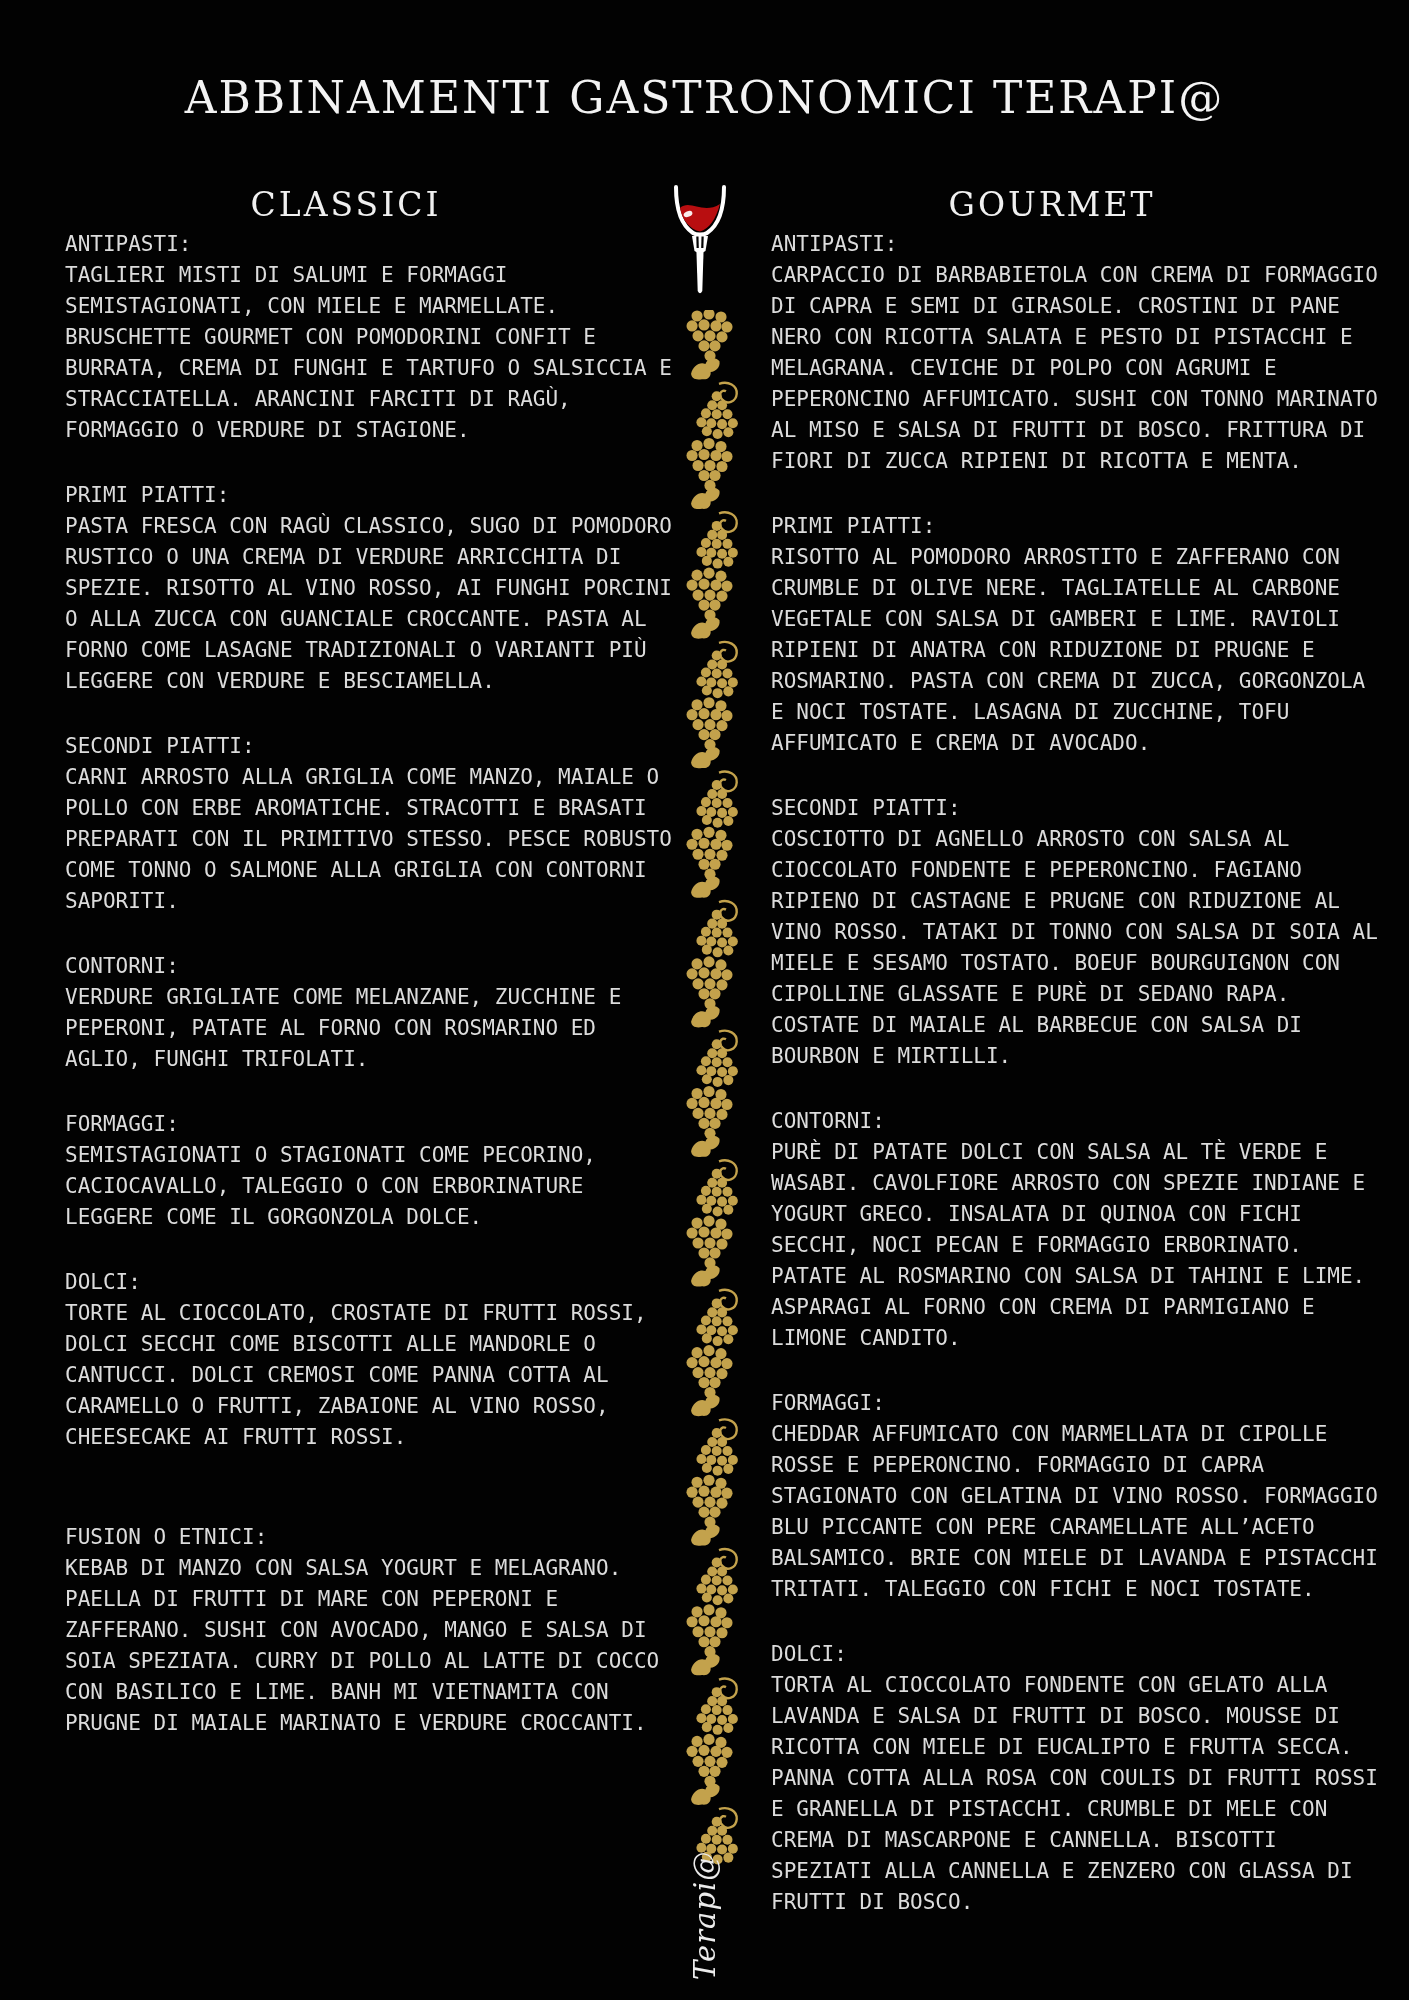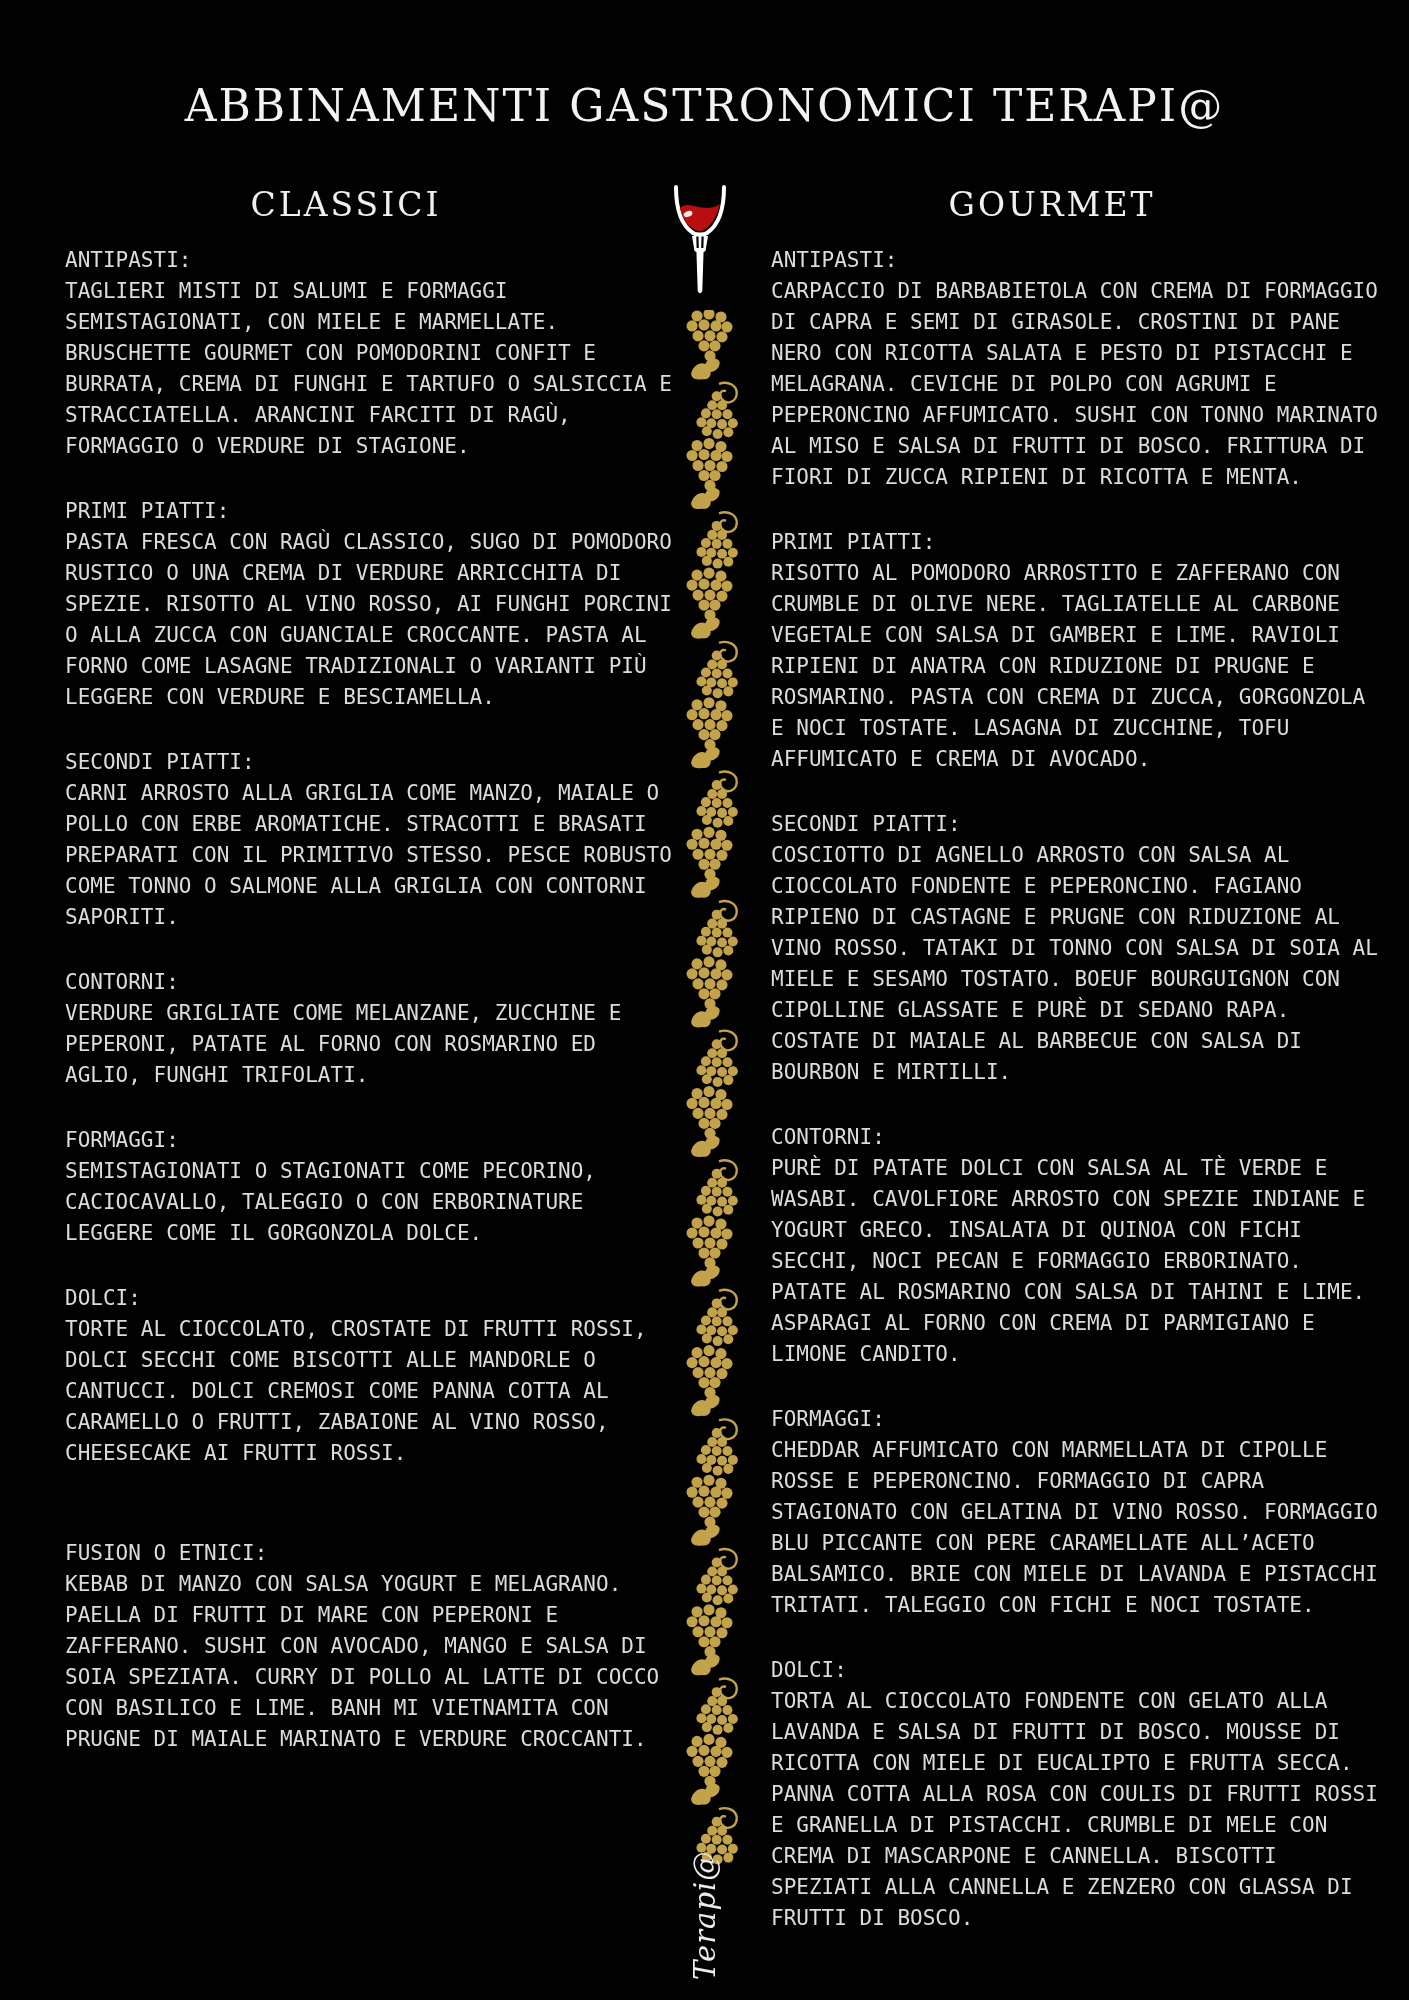--- a/index.html
+++ b/index.html
@@ -5,21 +5,21 @@
   html,body{margin:0;padding:0;background:#000;}
   .page{
     position:relative;
     width:1409px;height:2000px;
     background:#020202;
     overflow:hidden;
     font-family:"DejaVu Sans Mono","Liberation Mono",monospace;
   }
   .page-title{
     position:absolute;
-    top:80px;left:0;width:1409px;
+    top:72px;left:0;width:1409px;
     margin:0;
     text-align:center;
     font-family:"DejaVu Serif","Liberation Serif",serif;
     font-weight:400;
     font-size:44px;
     letter-spacing:2px;
     color:#f3f3f3;
   }
   .column{position:absolute;top:183px;width:600px;}
   .col-left{left:65px;}
@@ -27,21 +27,21 @@
   .col-heading{
     font-family:"DejaVu Serif","Liberation Serif",serif;
     font-weight:400;
     font-size:33px;
     letter-spacing:3px;
     color:#f0f0f0;
     text-align:center;
     height:44px;
     line-height:44px;
     padding-right:38px;
-    margin-bottom:18px;
+    margin-bottom:2px;
   }
   .menu-line{
     height:31px;
     line-height:31px;
     font-size:21px;
     color:#dcdcdc;
     white-space:pre;
   }
   .section{margin-bottom:34px;}
   .section.extra-gap{margin-top:69px;}

